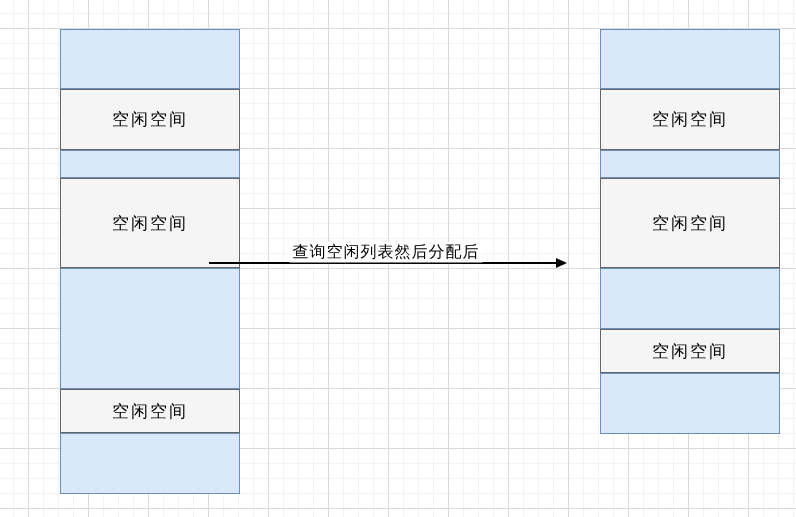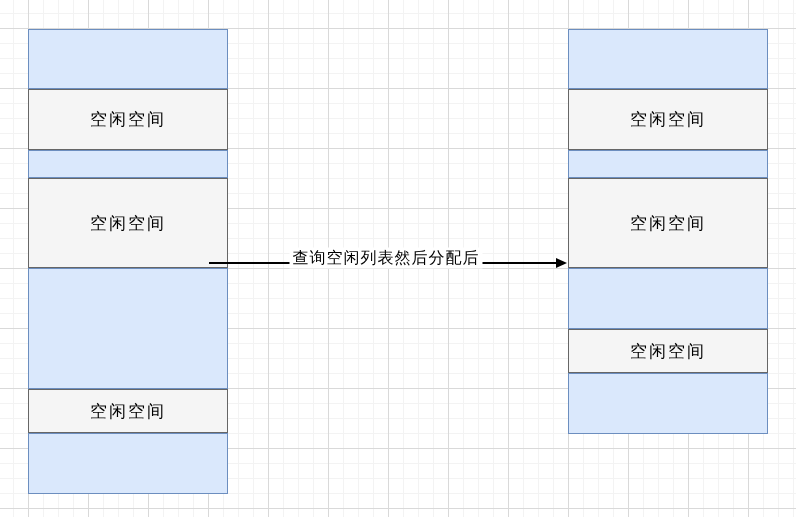--- a/index.html
+++ b/index.html
@@ -23,27 +23,28 @@
   }
   .stack {
     position: absolute;
     top: 29px;
     width: 180px;
   }
   .stack-before { left: 28px; }
   .stack-after  { left: 568px; }
   .box {
     box-sizing: border-box;
-    width: 200px;
+    width: 180px;
     display: flex;
     align-items: center;
     justify-content: center;
     font-size: 17px;
     letter-spacing: 2px;
     color: #000000;
+    margin-left: 32px;
   }
   .box.blue {
     background: #dae8fc;
     border: 1px solid #6c8ebf;
   }
   .box.gray {
     background: #f5f5f5;
     border: 1px solid #666666;
   }
   .box.red {
@@ -64,21 +65,21 @@
     top: 258px;
     width: 0;
     height: 0;
     border-top: 5px solid transparent;
     border-bottom: 5px solid transparent;
     border-left: 11px solid #000000;
   }
   .arrow-label {
     position: absolute;
     left: 386px;
-    top: 258px;
+    top: 252px;
     transform: translate(-50%, -50%);
     background: #ffffff;
     padding: 0 3px;
     font-size: 16px;
     letter-spacing: 1px;
     color: #000000;
     white-space: nowrap;
   }
 </style>
 </head>

